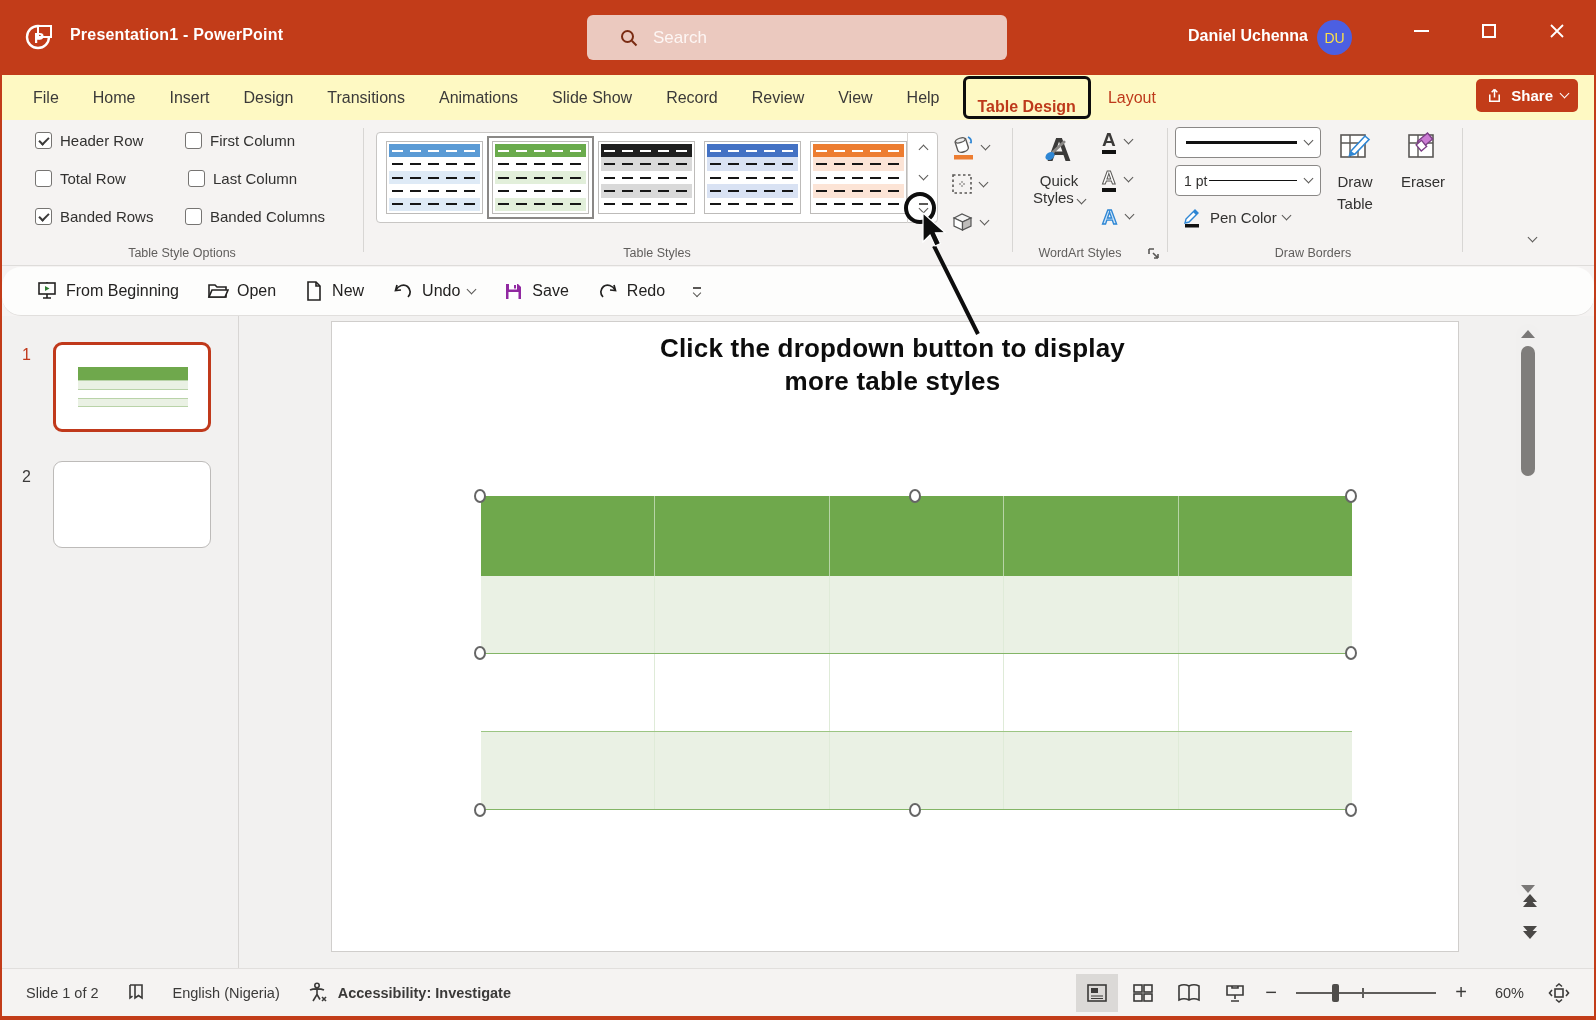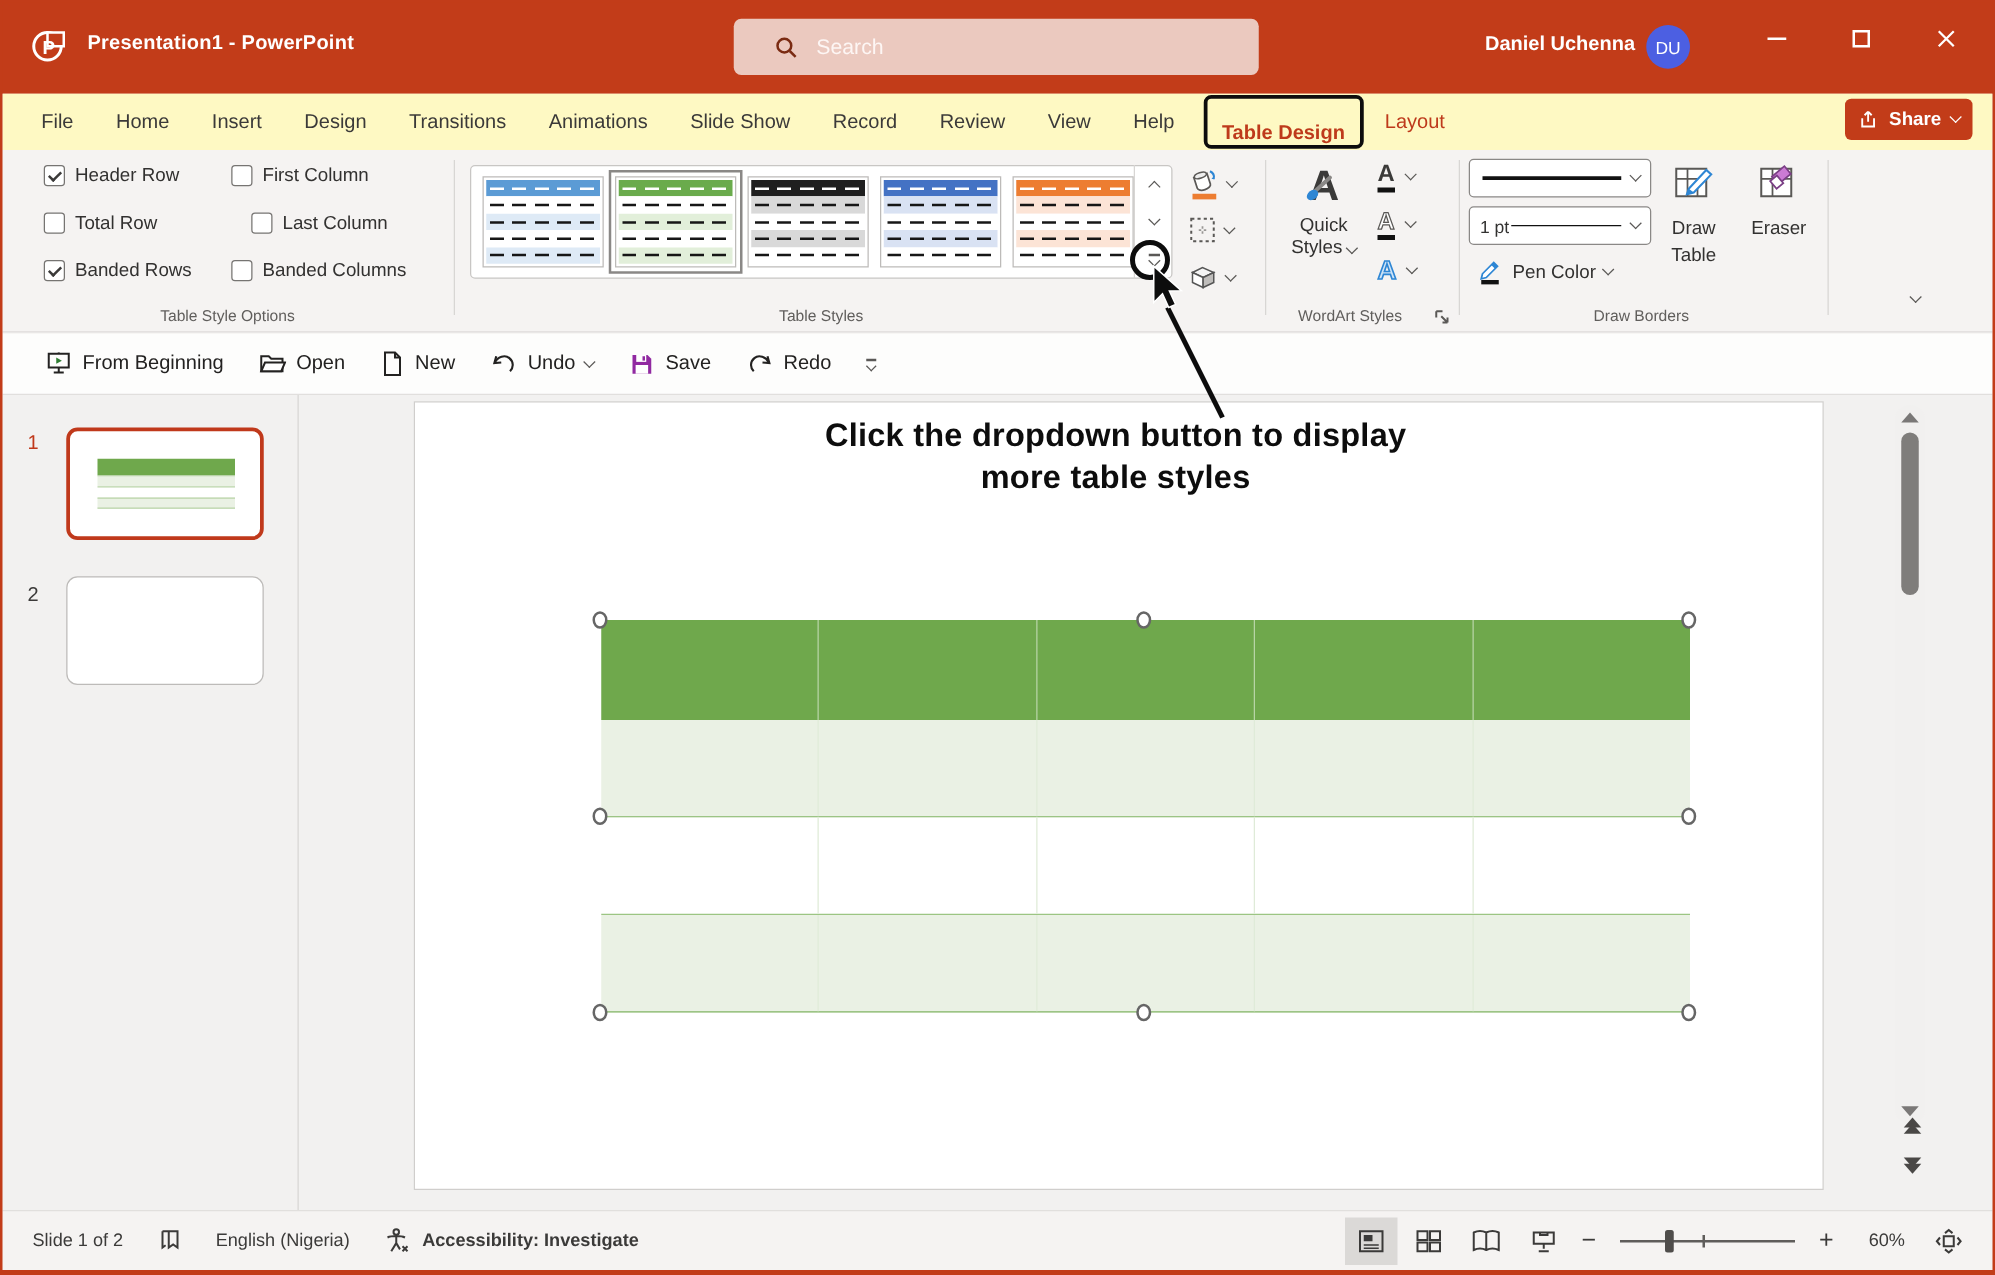--- a/index.html
+++ b/index.html
@@ -9,21 +9,21 @@
   .app::after { content:""; position:absolute; inset:0; border:2px solid #C23C19; border-bottom-width:4px; pointer-events:none; z-index:60; }
   .flex { display:flex; align-items:center; }
 
   
   .titlebar { position:absolute; left:0; top:0; width:1596px; height:75px; background:#C23C19; color:#fff; }
   .pptlogo { position:absolute; left:24px; top:22px; width:30px; height:30px; }
   .tb-title { position:absolute; left:70px; top:26px; font-size:16px; font-weight:bold; letter-spacing:.2px; }
   .searchbox { position:absolute; left:587px; top:15px; width:420px; height:45px; border-radius:6px; background:#EBC9BF; display:flex; align-items:center; padding-left:32px; gap:14px; }
   .searchbox .stext { color:#fdf6f4; font-size:17px; }
   .username { position:absolute; right:288px; top:27px; font-size:16px; font-weight:bold; }
-  .avatar { position:absolute; right:244px; top:20px; width:35px; height:35px; border-radius:50%; background:#4C5FE2; color:#ffffff; font-size:14px; display:flex; align-items:center; justify-content:center; }
+  .avatar { position:absolute; right:244px; top:20px; width:35px; height:35px; border-radius:50%; background:#4C5FE2; color:#fde047; font-size:14px; display:flex; align-items:center; justify-content:center; }
   .winbtn { position:absolute; top:0; width:58px; height:62px; display:flex; align-items:center; justify-content:center; color:#fff; }
   .wb-min { right:146px; } .wb-max { right:78px; } .wb-close { right:10px; }
   .wb-min i { display:block; width:15px; height:2px; background:#fff; }
   .wb-max i { display:block; width:14px; height:14px; border:2px solid #fff; }
   .wb-close svg { display:block; }
 
   
   .menubar { position:absolute; left:2px; top:75px; width:1592px; height:45px; background:#fef9c3; display:flex; align-items:center; }
   .mtab { font-size:16px; color:#3B3A39; padding:0 17px; height:45px; display:flex; align-items:center; }
   .mtab:first-child { margin-left:14px; }
@@ -73,21 +73,21 @@
   .launcher { position:absolute; left:1145px; bottom:4px; }
 
   
   .dropdown { position:absolute; left:1173px; width:146px; height:31px; border:1px solid #8A8886; border-radius:4px; background:#fff; display:flex; align-items:center; padding:0 8px; font-size:14px; color:#323130; justify-content:space-between; }
   .penline { height:3px; background:#111; flex:1; margin:0 8px 0 2px; }
   .penline.thin { height:1.6px; }
 
   .bigbtn { position:absolute; top:10px; width:62px; text-align:center; font-size:15px; color:#323130; line-height:1.5; }
 
   
-  .qat { position:absolute; left:2px; top:267px; width:1592px; height:49px; background:#FDFDFC; border-bottom:1px solid #E1DFDD; display:flex; align-items:center; gap:8px; padding-left:24px; font-size:16px; color:#232221; }
+  .qat { position:absolute; left:2px; top:267px; width:1592px; height:49px; background:#FDFDFC; border-bottom:1px solid #E1DFDD; display:flex; align-items:center; gap:8px; padding-left:24px; font-size:16px; color:#232221;border-radius:19px; }
   .qitem { display:flex; align-items:center; gap:8px; padding:6px 10px; }
 
   
   .mainarea { position:absolute; left:2px; top:316px; width:1592px; height:652px; background:#F2F1F0; }
   .thumbpanel { position:absolute; left:0; top:0; width:237px; height:652px; background:#F2F1F0; border-right:1px solid #D8D6D4; }
   .slidenum { position:absolute; font-size:16px; }
   .thumb1 { position:absolute; left:51px; top:26px; width:158px; height:90px; background:#fff; border:3px solid #C0391B; border-radius:9px; }
   .thumb2 { position:absolute; left:51px; top:145px; width:158px; height:87px; background:#fff; border:1px solid #BDBBB9; border-radius:9px; }
   .minitable { position:absolute; left:22px; top:22px; width:110px; }
   .minitable .mh { height:13px; background:#6FA84C; }
@@ -207,21 +207,21 @@
       <span>Total Row</span>
     </div>
     <div class="cbrow" style="left:33px; top:88px;">
       <span class="cb checked"></span>
       <span>Banded Rows</span>
     </div>
     <div class="cbrow" style="left:183px; top:12px;">
       <span class="cb"></span>
       <span>First Column</span>
     </div>
-    <div class="cbrow" style="left:199px; top:50px;">
+    <div class="cbrow" style="left:186px; top:50px;">
       <span class="cb"></span>
       <span>Last Column</span>
     </div>
     <div class="cbrow" style="left:183px; top:88px;">
       <span class="cb"></span>
       <span>Banded Columns</span>
     </div>
     <div class="grplbl" style="left:20px; width:320px;">Table Style Options</div>
     <div class="vsep" style="left:361px;"></div>
 

